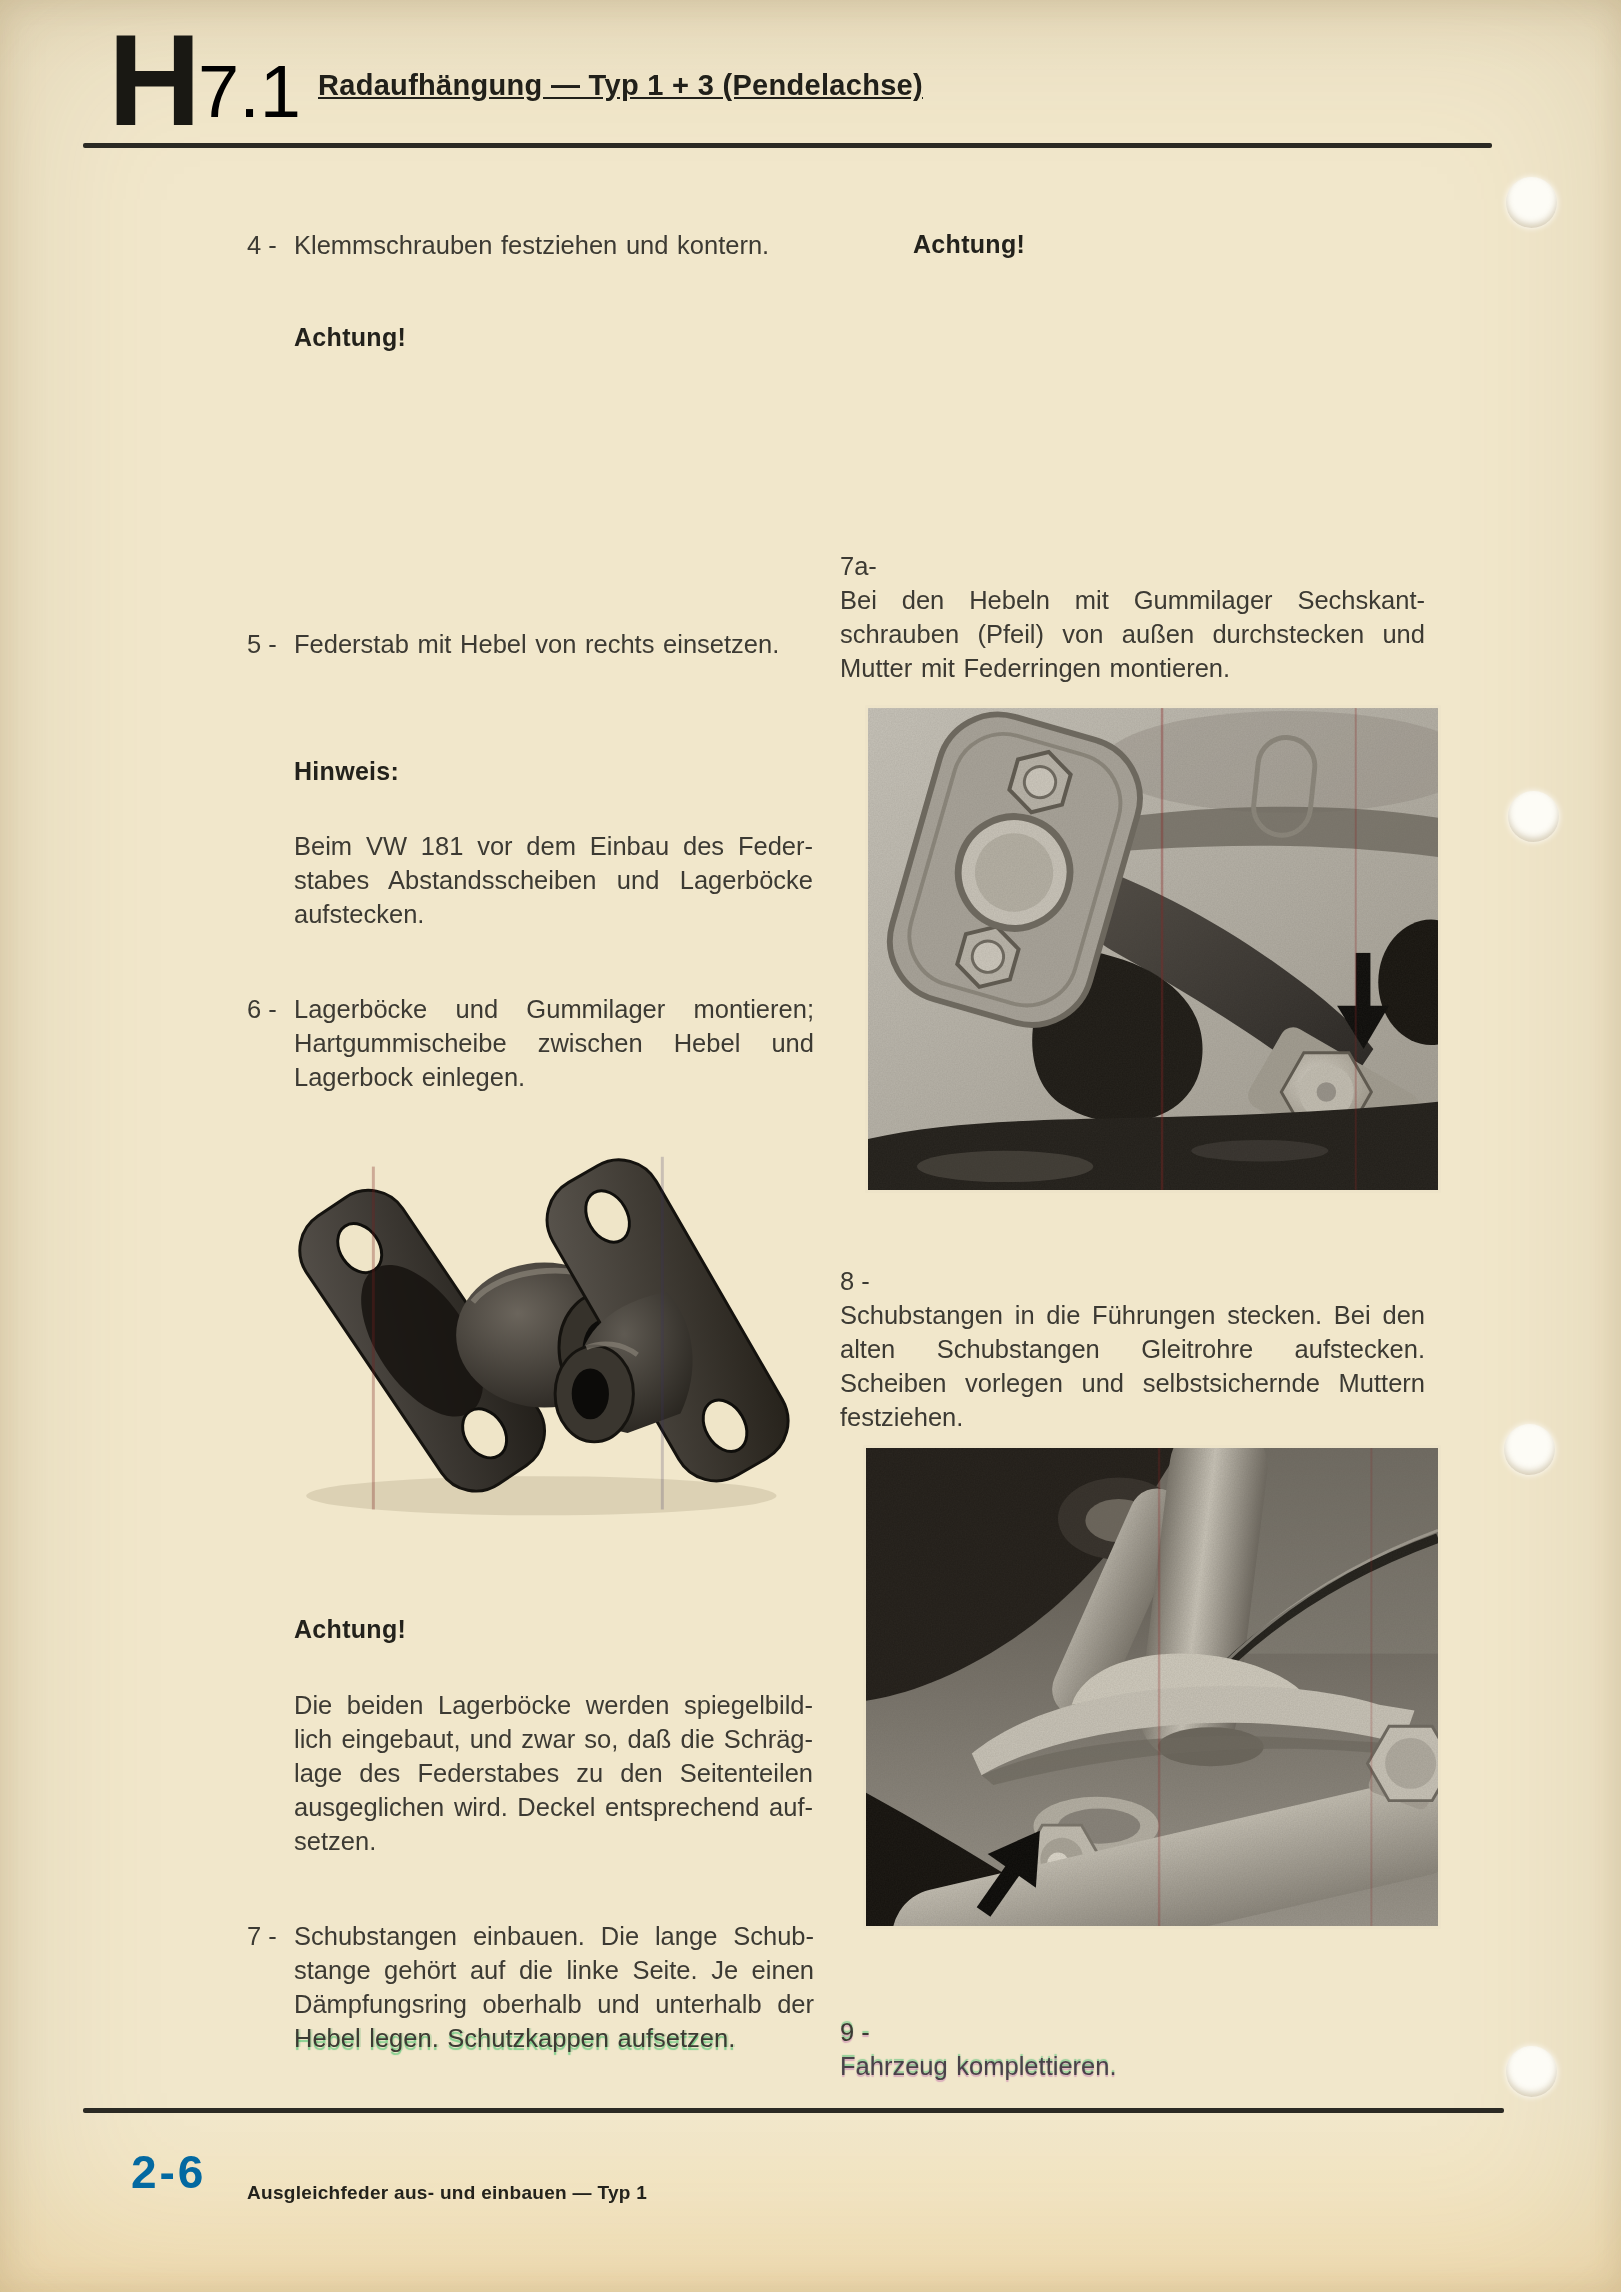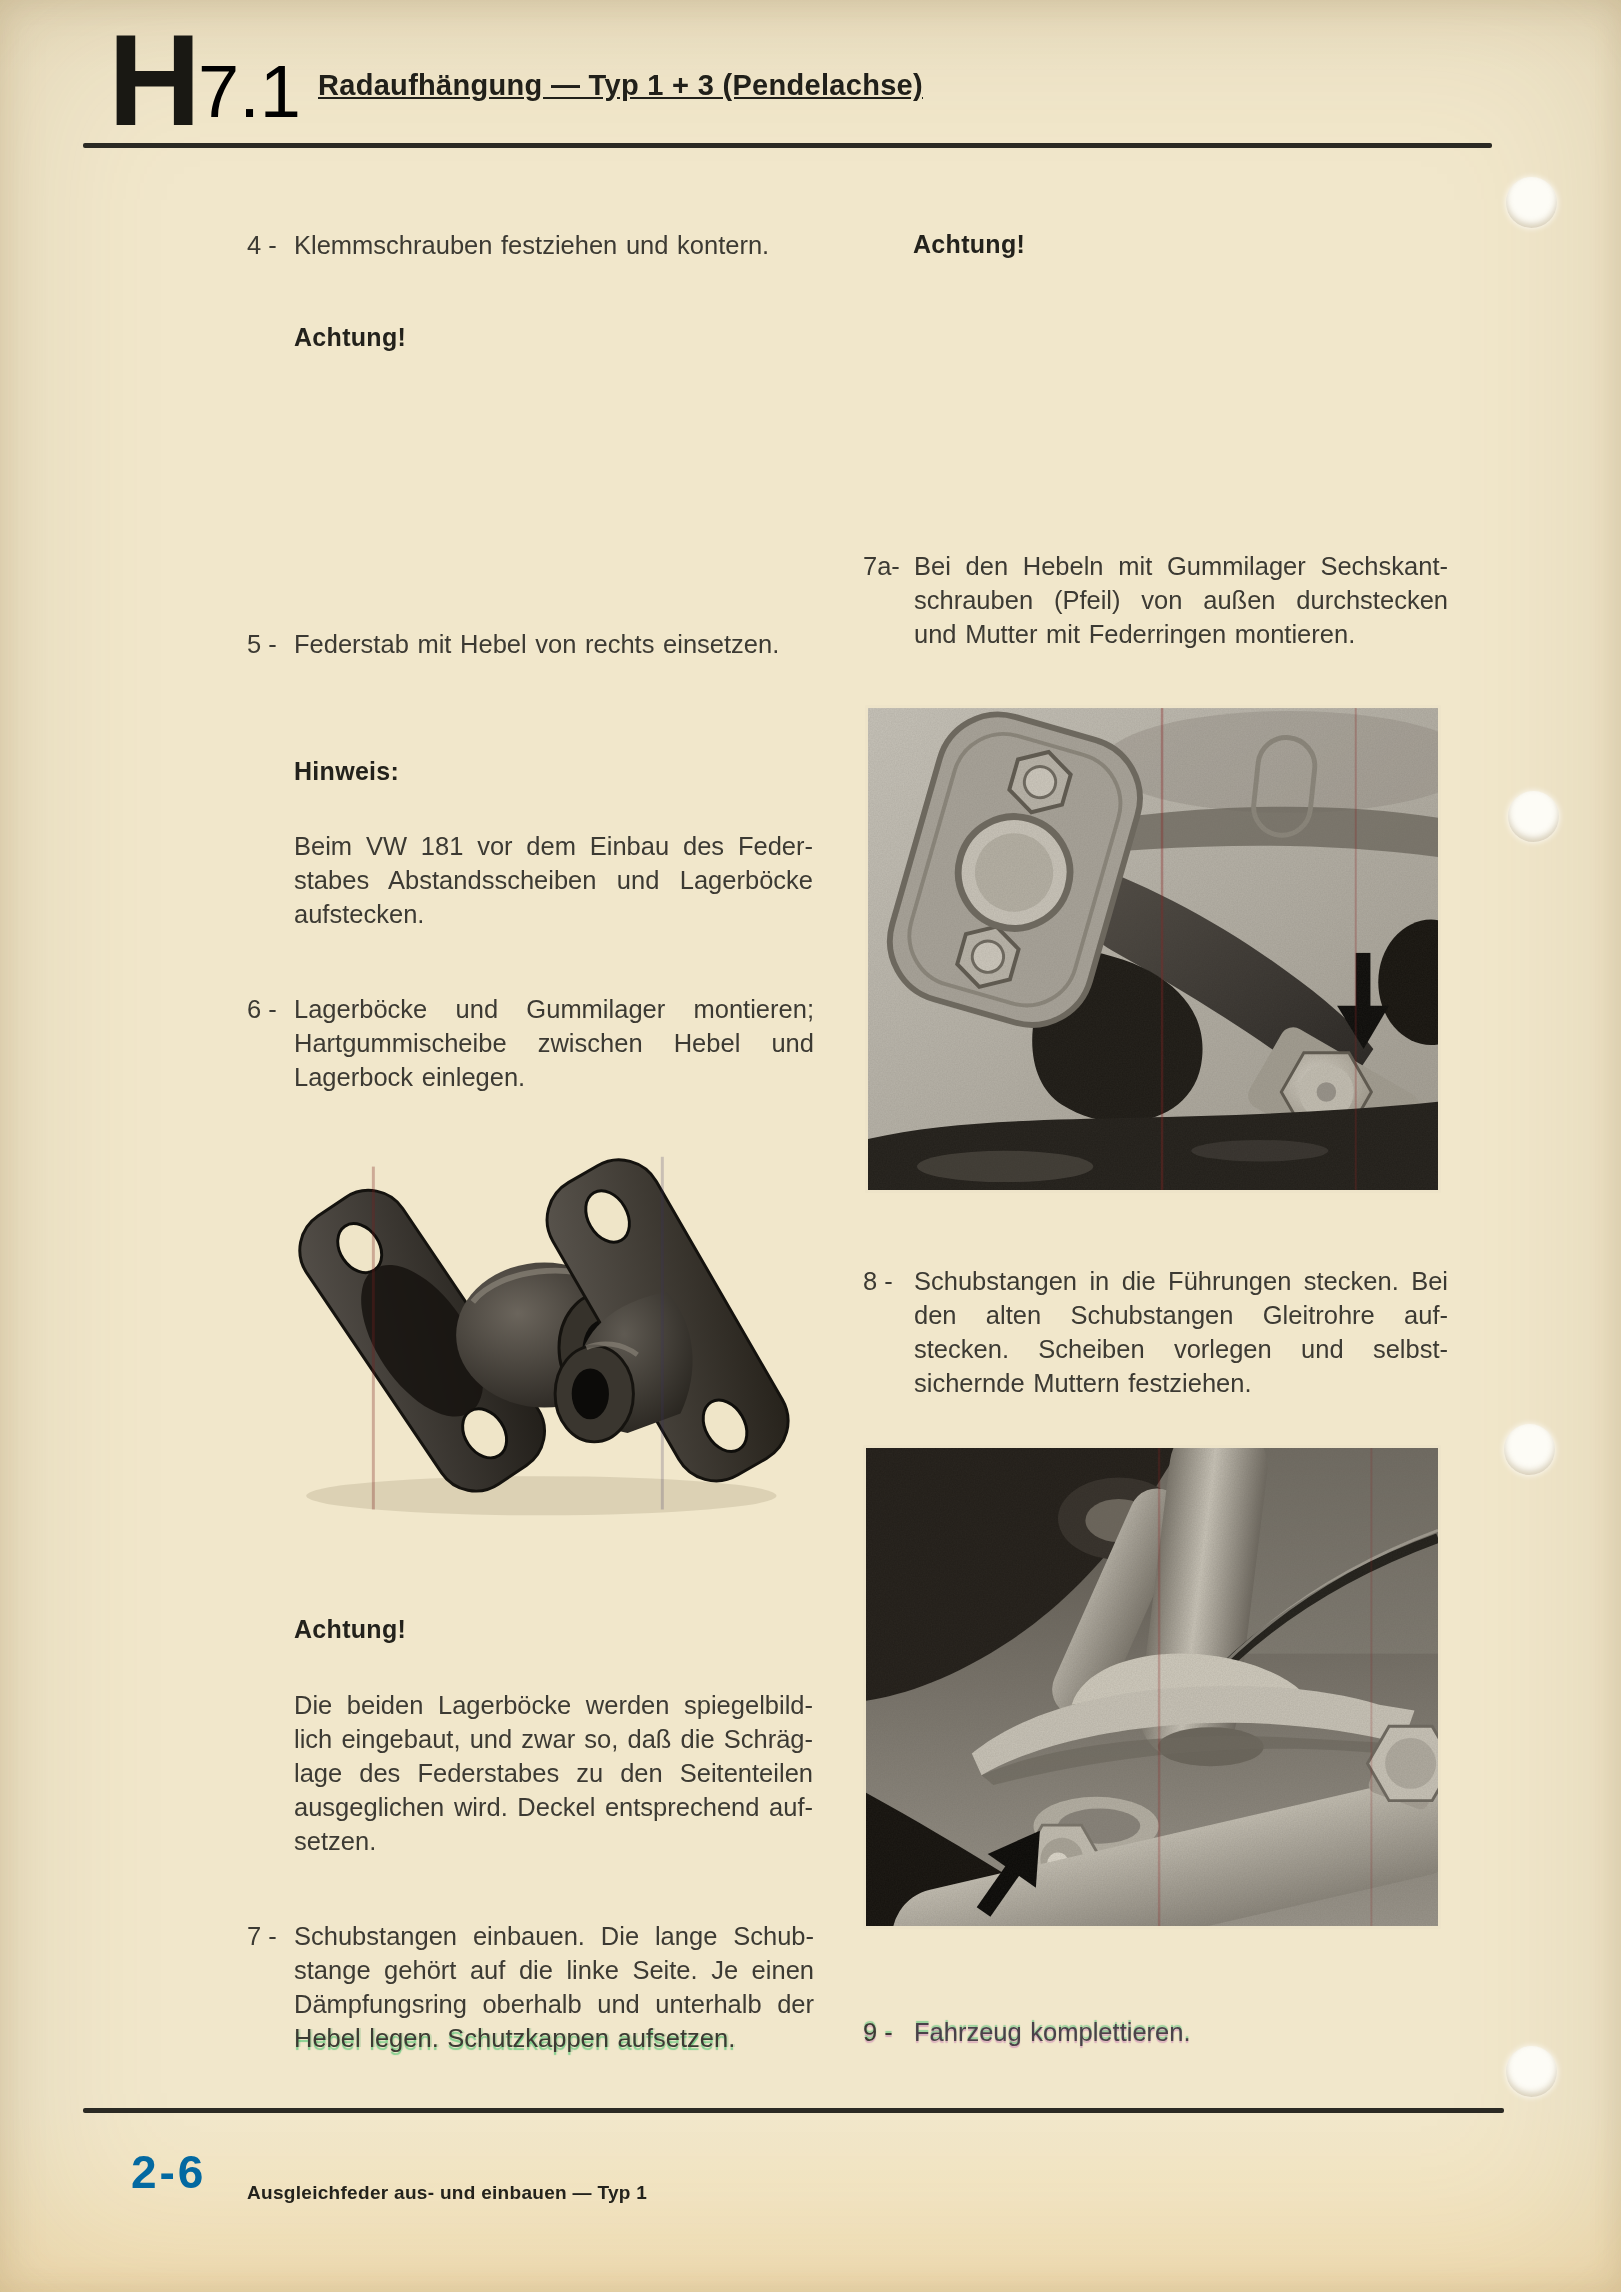--- a/index.html
+++ b/index.html
@@ -18,21 +18,21 @@
   .h-letter{left:108px;top:15.7px;font-size:129px;font-weight:700;line-height:1;letter-spacing:-2.9px;color:#191813;}
   .h-number{left:198px;top:55px;font-size:74px;font-weight:400;line-height:1;color:#000000;}
   .h-title{left:318px;top:69px;font-size:29px;font-weight:700;color:#21201a;letter-spacing:0.3px;text-decoration:underline;}
   .h-rule{left:83px;top:143px;width:1409px;height:4.9px;background:#2b2a24;border-radius:2px;}
   
   .body-text{font-size:25.5px;line-height:34px;text-align:justify;word-spacing:.06em;hyphens:manual;}
   .hd{font-size:25px;font-weight:700;color:#23221c;letter-spacing:0.3px;}
   .step{display:flex;align-items:flex-start;}
   .step .num{flex:none;font-size:25.5px;line-height:34px;color:#3c3a33;}
   .step.l{left:247px;width:567px;} .step.l .num{width:47px;}
-  .step.r{left:863px;width:585px;} .step.r .num{width:51px;}
+  .step.r{left:840px;width:585px;flex-direction:column;} .step.r .num{width:51px;}
   .step .txt{flex:1;}
   .para-l{left:294px;width:519px;}
   .para-r{left:913px;width:534px;}
   .hd-l{left:294px;} .hd-r{left:913px;}
   .hl-green{text-shadow:0 2.9px 1px rgba(45,190,95,.55),2px 0 0 rgba(45,160,80,.18);}
   .fringe{color:#4a4149;text-shadow:0 -2px 1px rgba(70,190,110,.55),0 2px 1px rgba(185,85,165,.4);}
   
   .photo{overflow:hidden;}
   .photoA{left:257px;top:1147px;width:555px;height:384px;}
   .photoB{left:868px;top:708px;width:570px;height:482px;box-shadow:0 0 0 2.9px #eee4c9;}

